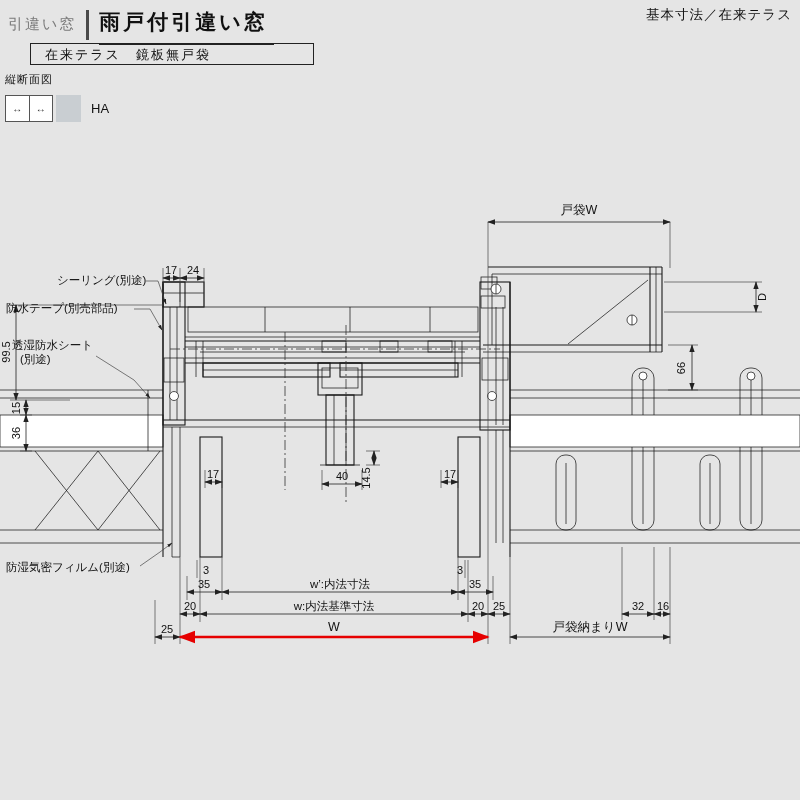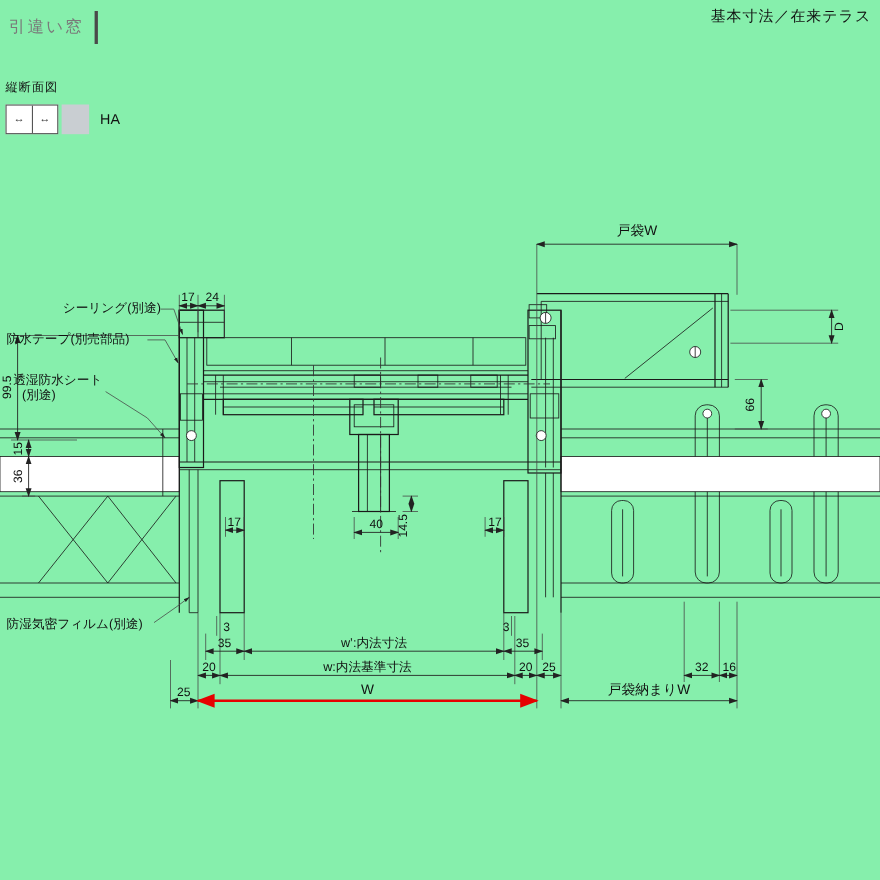--- a/index.html
+++ b/index.html
@@ -1,16 +1,16 @@
 <!DOCTYPE html>
 <html><head>
 <meta charset="utf-8">
 <style>
   html,body{margin:0;padding:0;background:#fff;}
-  .page{position:relative;width:800px;height:800px;background:#86efac;overflow:hidden;
+  .page{position:relative;width:800px;height:800px;background:#e5e5e5;overflow:hidden;
         font-family:"Liberation Sans","DejaVu Sans",sans-serif;color:#111;}
   
   .hdr{position:absolute;left:8px;top:8px;display:flex;align-items:flex-start;gap:10px;}
   .hdr-cat{font-size:15px;color:#7a7a7a;margin-top:7px;letter-spacing:2px;}
   .hdr-sep{width:3px;height:30px;background:#4a4a4a;margin-top:2px;}
   .hdr-title{margin:0;font-size:21px;font-weight:bold;letter-spacing:3px;color:#111;
              border-bottom:2px solid #222;padding:0 6px 7px 0;}
   .corner{position:absolute;right:8px;top:6px;font-size:13.5px;letter-spacing:1px;}
   .subtitle-box{position:absolute;left:30px;top:43px;width:268px;height:18px;
                 border:1.3px solid #222;font-size:13px;padding:2px 0 0 14px;letter-spacing:2px;}
@@ -38,22 +38,24 @@
   .scr{fill:#fff;}
 </style>
 </head>
 <body>
 
 <div class="page">
 
   <div class="hdr">
     <span class="hdr-cat">引違い窓</span>
     <span class="hdr-sep"></span>
+    <h1 class="hdr-title">雨戸付引違い窓</h1>
   </div>
   <div class="corner">基本寸法／在来テラス</div>
+  <div class="subtitle-box">在来テラス　鏡板無戸袋</div>
   <div class="view-label">縦断面図</div>
 
   <div class="type-icon">
     <div class="ti-frame">
       <span class="ti-cell">↔</span>
       <span class="ti-cell">↔</span>
     </div>
     <div class="ti-gray"></div>
     <span class="ti-label">HA</span>
   </div>

